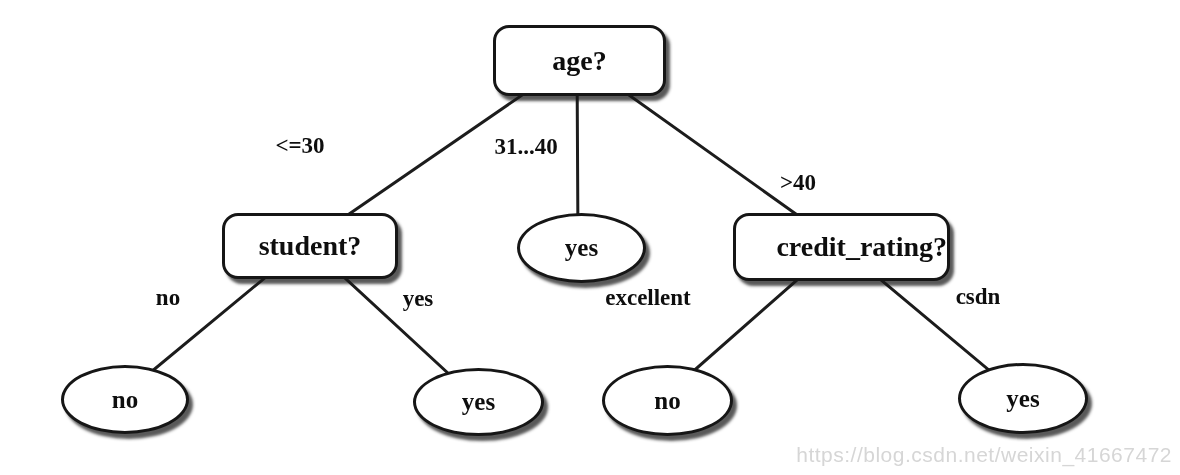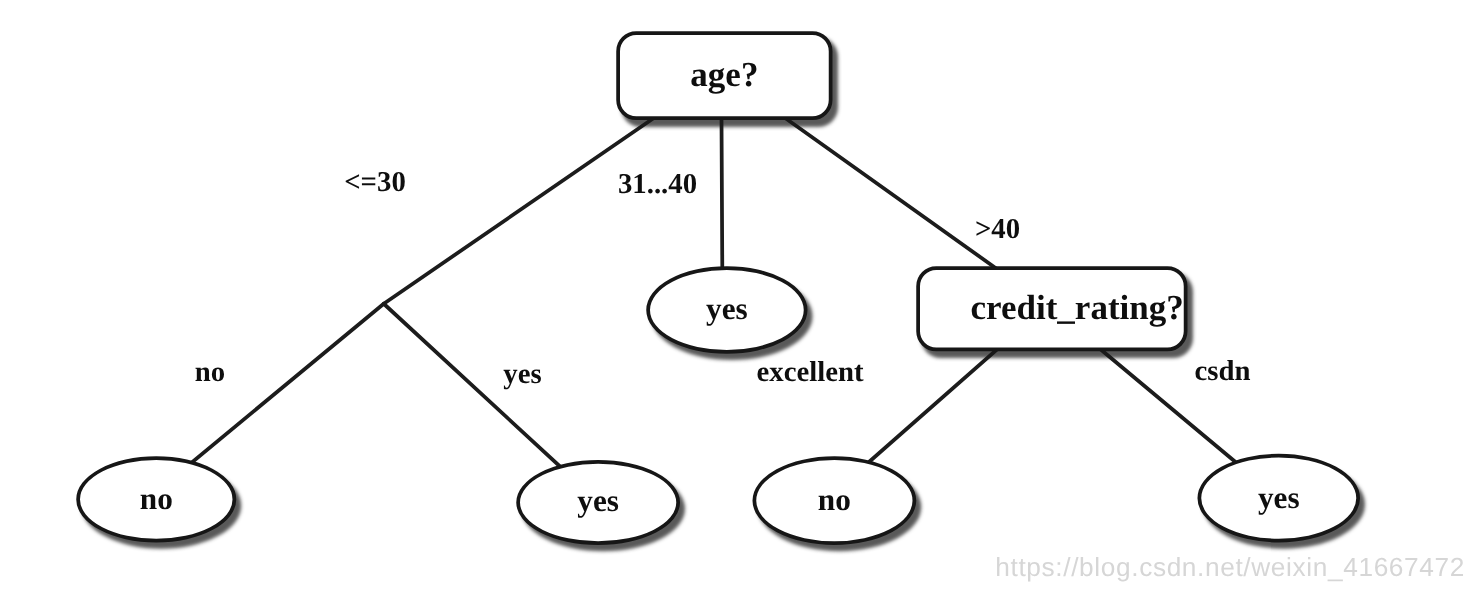--- a/index.html
+++ b/index.html
@@ -57,20 +57,23 @@
     <line x1="307" y1="243" x2="122" y2="396"></line>
     <line x1="307" y1="243" x2="476" y2="399"></line>
     <line x1="838" y1="244" x2="664" y2="397"></line>
     <line x1="838" y1="244" x2="1020" y2="396"></line>
   </svg>
 
   <div class="node rect" style="left:493px; top:25px; width:167px; height:65px;">
     <span>age?</span>
   </div>
 
+  <div class="node rect" style="left:222px; top:213px; width:170px; height:60px;">
+    <span>student?</span>
+  </div>
 
   <div class="node ellipse" style="left:517px; top:213px; width:123px; height:64px;">
     <span>yes</span>
   </div>
 
   <div class="node rect" style="left:733px; top:213px; width:211px; height:62px;justify-content:flex-end;">
     <span>credit_rating?</span>
   </div>
 
   <div class="node ellipse" style="left:61px; top:365px; width:122px; height:63px;">

